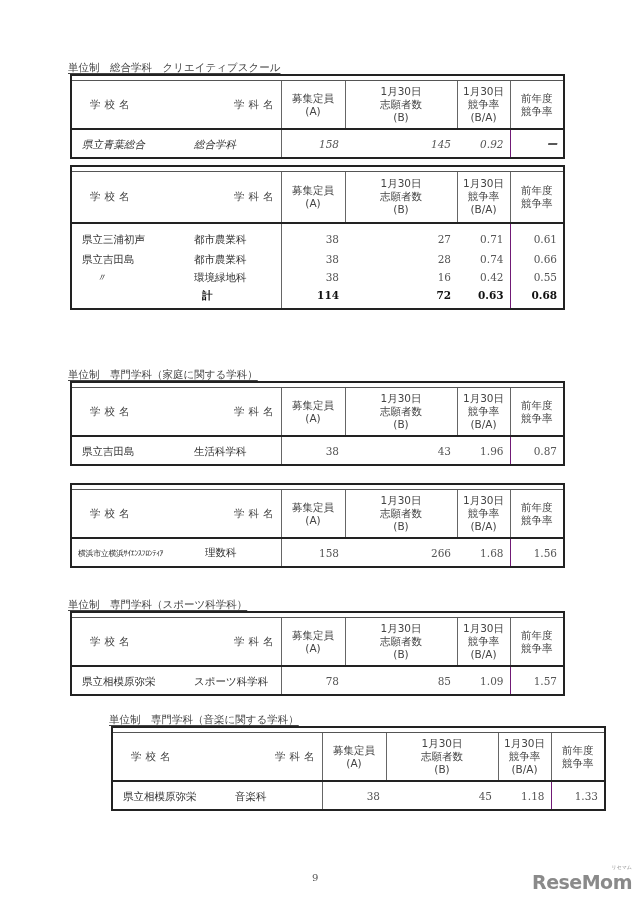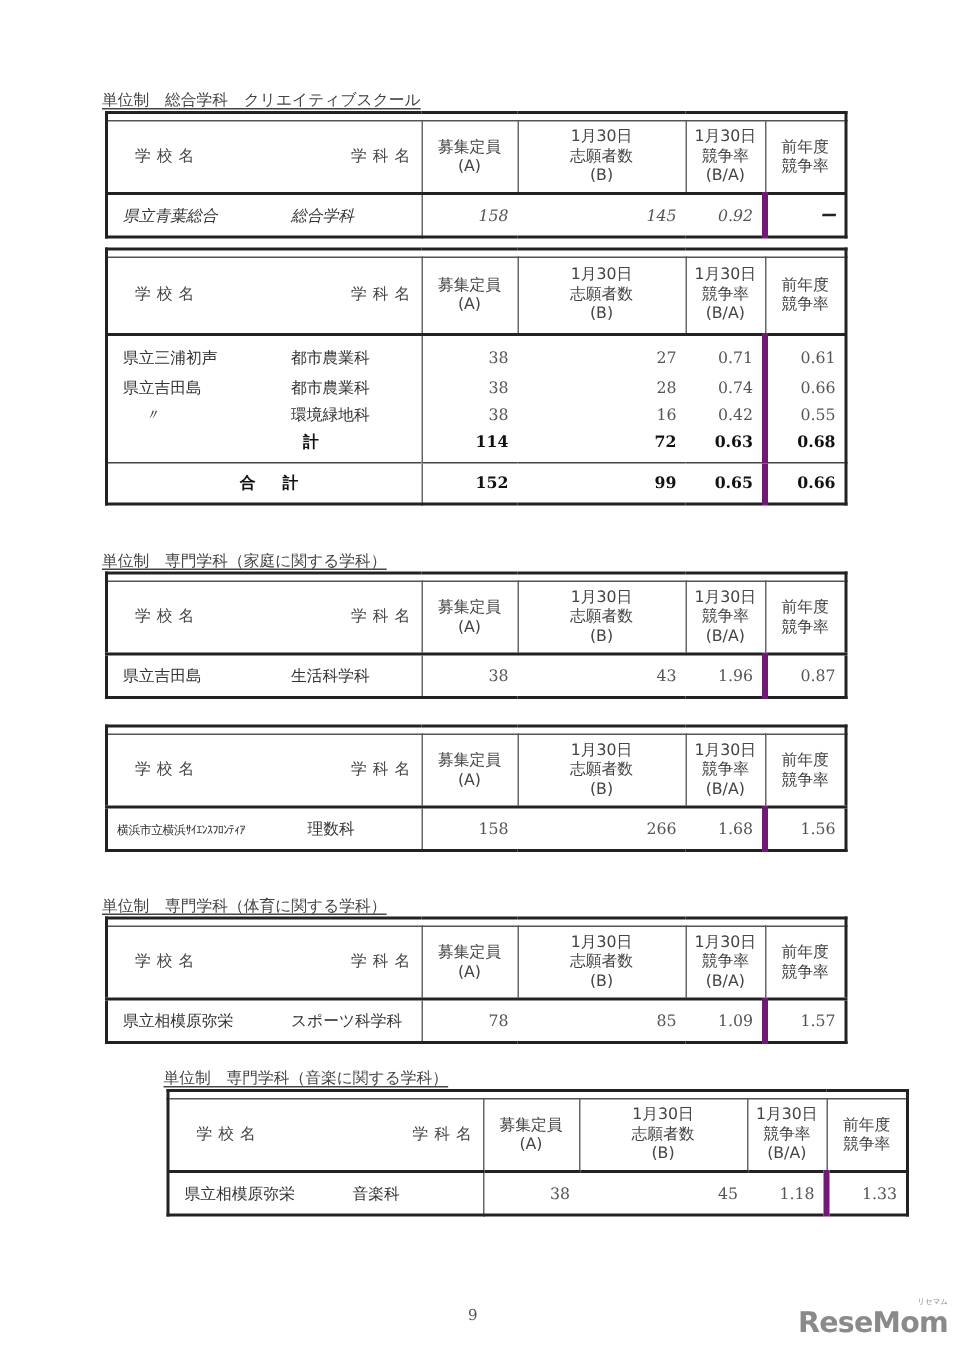--- a/index.html
+++ b/index.html
@@ -16,21 +16,21 @@
   thead tr.hdr td { height:47px; padding:0; text-align:center; vertical-align:middle;
                     border-left:1px solid #666; line-height:13px; color:#444; border-bottom:2px solid #222; }
   thead tr.hdr td:first-child { border-left:none; }
   .hdr-names { display:flex; text-align:left;gap:19px; }
   .hdr-names span { display:inline-block; letter-spacing:4px; }
   .hdr-names .school { width:125px; padding-left:18px; }
   tbody td { padding:0 6px; height:18px; font-family:"DejaVu Serif", serif; font-size:10.5px;
              color:#555; text-align:right; line-height:14px; border:none; }
   tbody td.names { text-align:left; font-family:"DejaVu Sans", sans-serif; color:#333;
                    border-right:1px solid #666; padding-left:10px; }
-  tbody td.rate { border-right:4px solid #701a75; }
+  tbody td.rate { border-right:1px solid #701a75; }
   .names .school { display:inline-block; width:112px; white-space:nowrap; }
   .names .school.small { font-size:8px; letter-spacing:-0.4px; width:127px; }
   .names .dept { display:inline-block; white-space:nowrap; }
   tbody tr.gap td { padding-top:5px; }
   tbody tr.bold td { font-weight:bold; color:#111; }
   tbody tr.grand td { border-top:1px solid #444; height:26px; font-weight:bold; color:#111; }
   tbody tr.grand td.names { text-align:center; letter-spacing:18px; padding-left:30px; }
   tbody tr.pad-bot td { padding-bottom:4px; }
   .ditto { display:inline-block; width:112px; padding-left:14px; box-sizing:border-box; font-style:italic; }
   .sub-total { display:inline-block; padding-left:8px; font-weight:bold; }
@@ -158,27 +158,20 @@
         <td class="rate">0.42</td>
         <td>0.55</td>
       </tr>
       <tr class="bold pad-bot">
         <td class="names" style="height:13px;"><span class="school"></span><span class="sub-total">計</span></td>
         <td>114</td>
         <td>72</td>
         <td class="rate">0.63</td>
         <td>0.68</td>
       </tr>
-      <tr class="grand">
-        <td class="names">合計</td>
-        <td>152</td>
-        <td>99</td>
-        <td class="rate">0.65</td>
-        <td>0.66</td>
-      </tr>
     </tbody>
   </table>
 </div>
 
 <div class="section" style="top:368px;">
   <div class="sec-title">単位制　専門学科（家庭に関する学科）</div>
   <table>
     <colgroup>
         <col class="c1">
         <col class="c2">
@@ -275,21 +268,21 @@
         <td>158</td>
         <td>266</td>
         <td class="rate">1.68</td>
         <td>1.56</td>
       </tr>
     </tbody>
   </table>
 </div>
 
 <div class="section" style="top:598px;">
-  <div class="sec-title">単位制　専門学科（体育に関する学科）</div>
+  <div class="sec-title">単位制　専門学科（スポーツ科学科）</div>
   <table>
     <colgroup>
         <col class="c1">
         <col class="c2">
         <col class="c3">
         <col class="c4">
         <col class="c5">
       </colgroup>
     <thead>
       <tr class="spacer">

